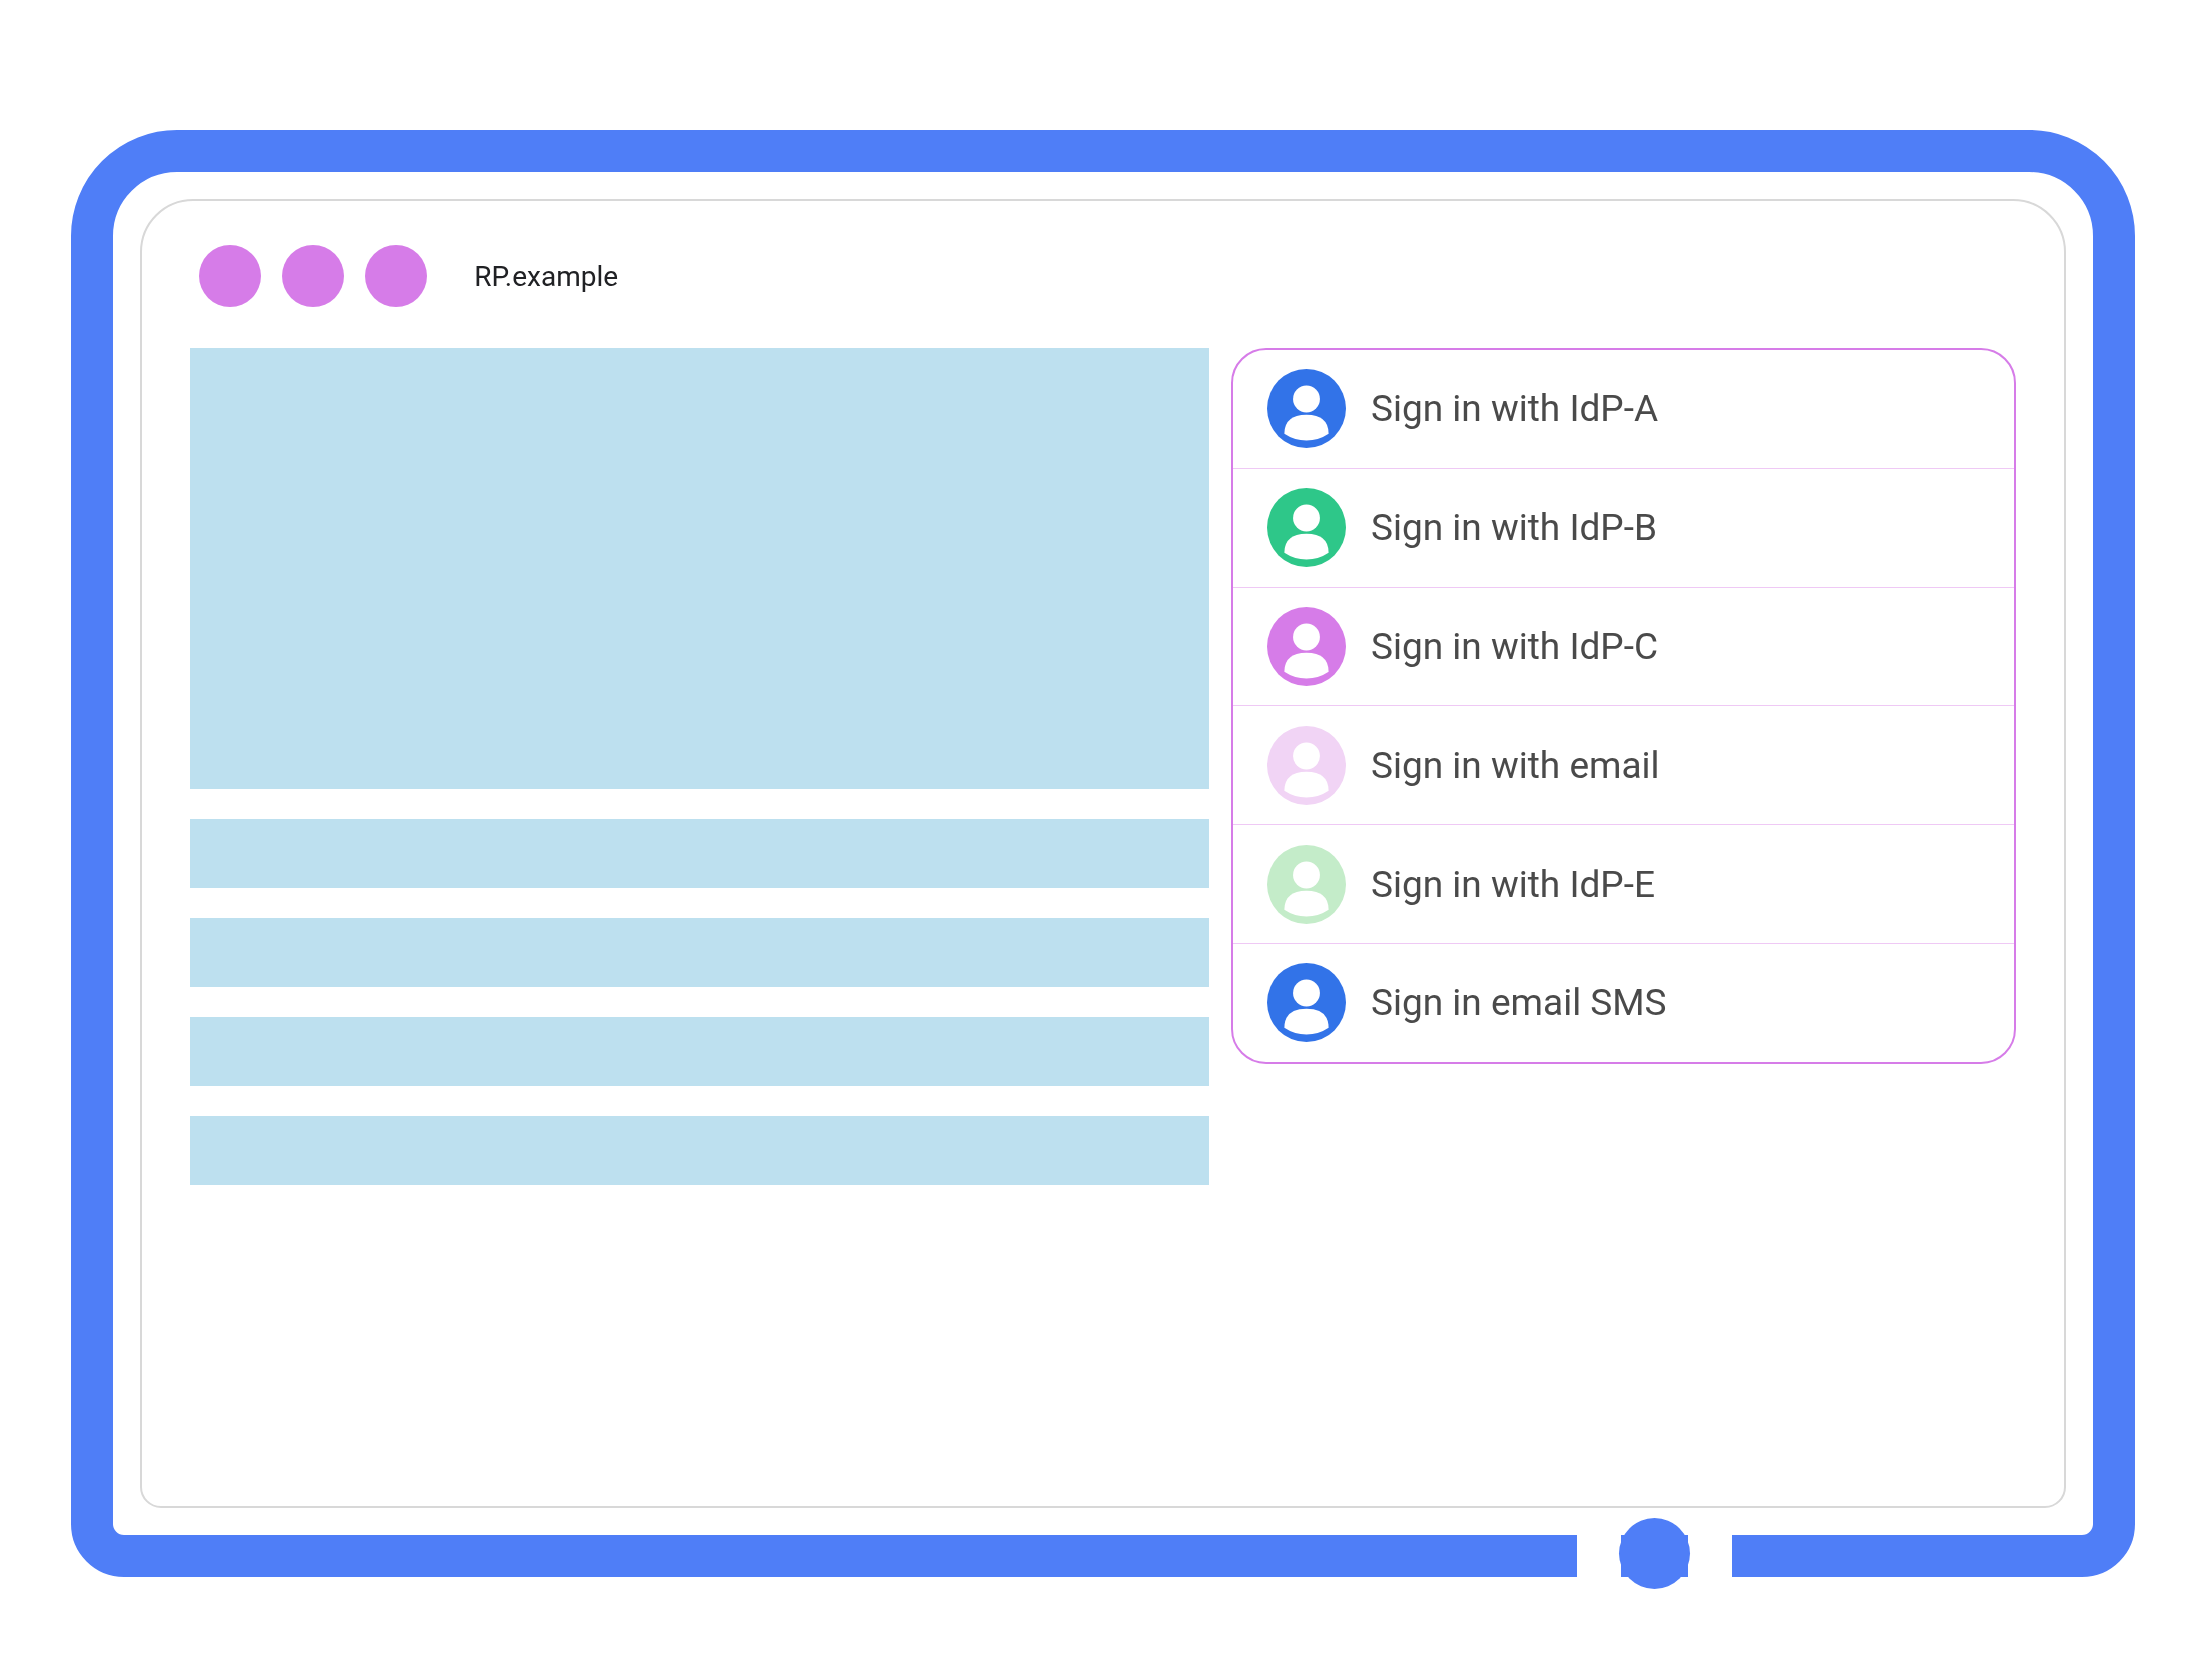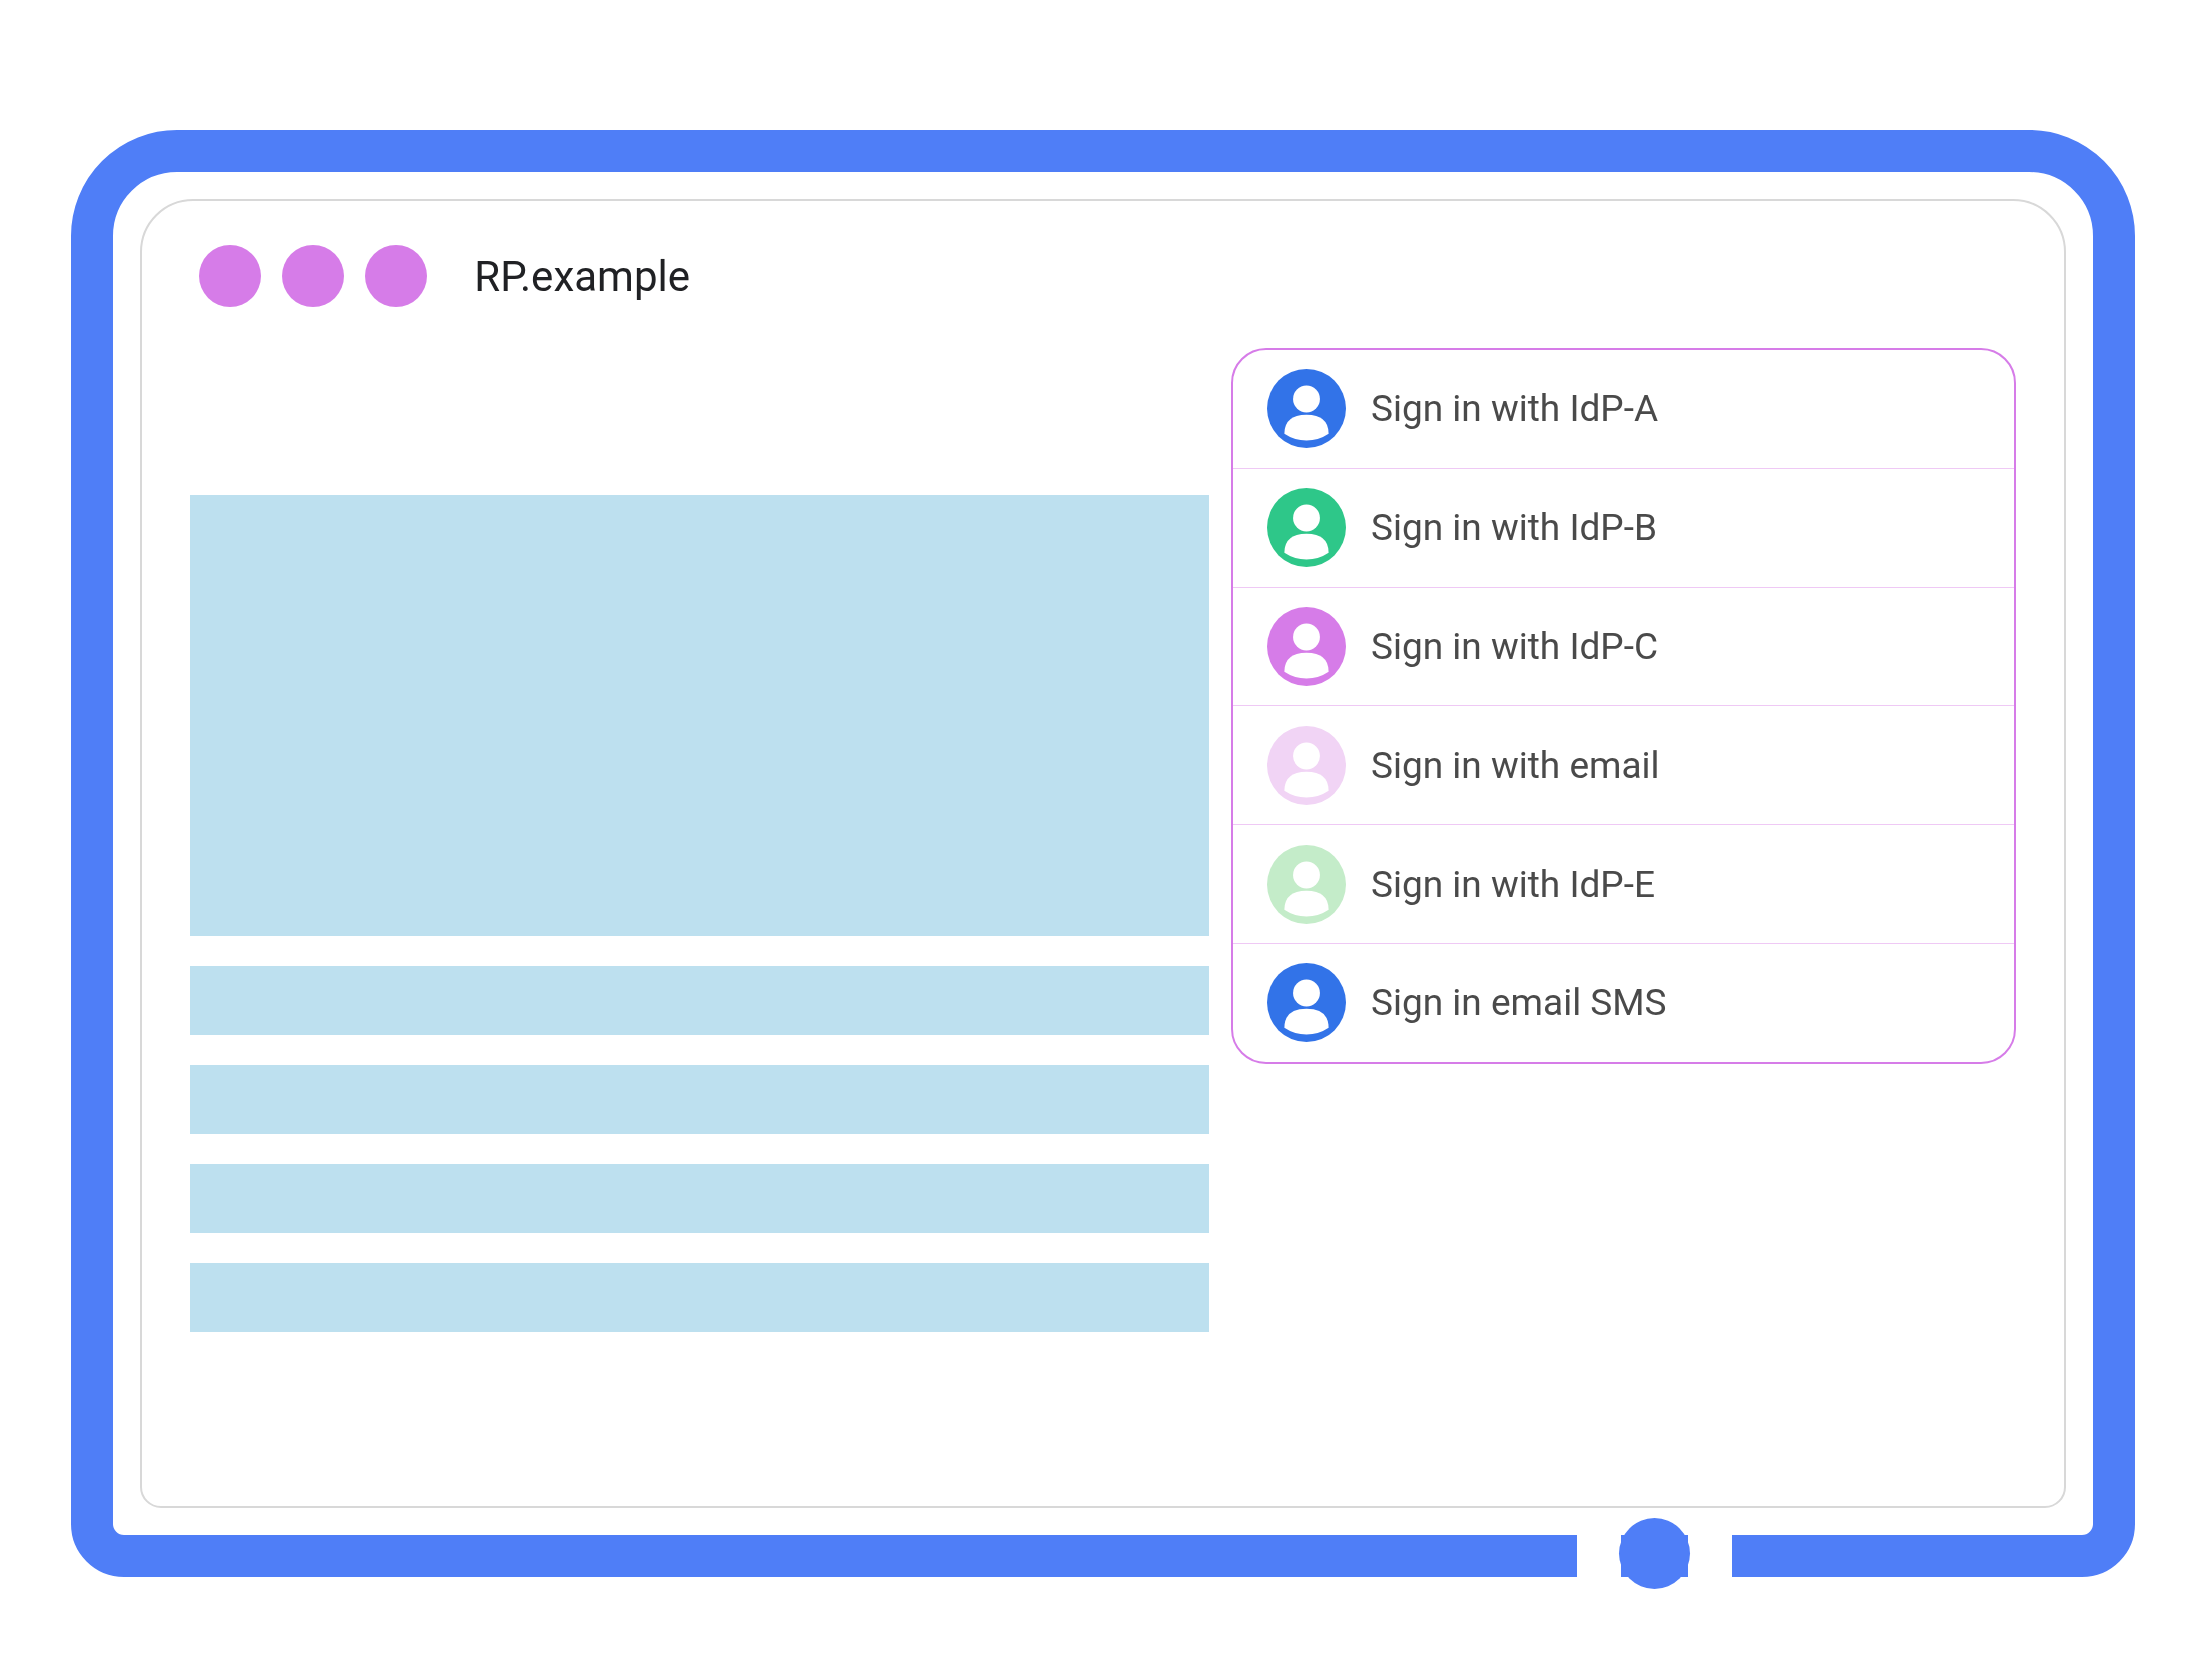--- a/index.html
+++ b/index.html
@@ -87,30 +87,29 @@
 
     .traffic-light {
       width: 62px;
       height: 62px;
       border-radius: 50%;
       background: #d67ce8;
     }
 
     .address {
       margin-left: 26.5px;
-      font-size: 42px;
+      font-size: 28px;
       color: #202124;
       font-weight: 400;
     }
 
     .content-area {
       display: flex;
       gap: 22px;
       flex: 1;
-      align-items: center;
     }
 
     .main-content {
       flex: 1;
       display: flex;
       flex-direction: column;
       gap: 30px;
     }
 
     .hero-block {

